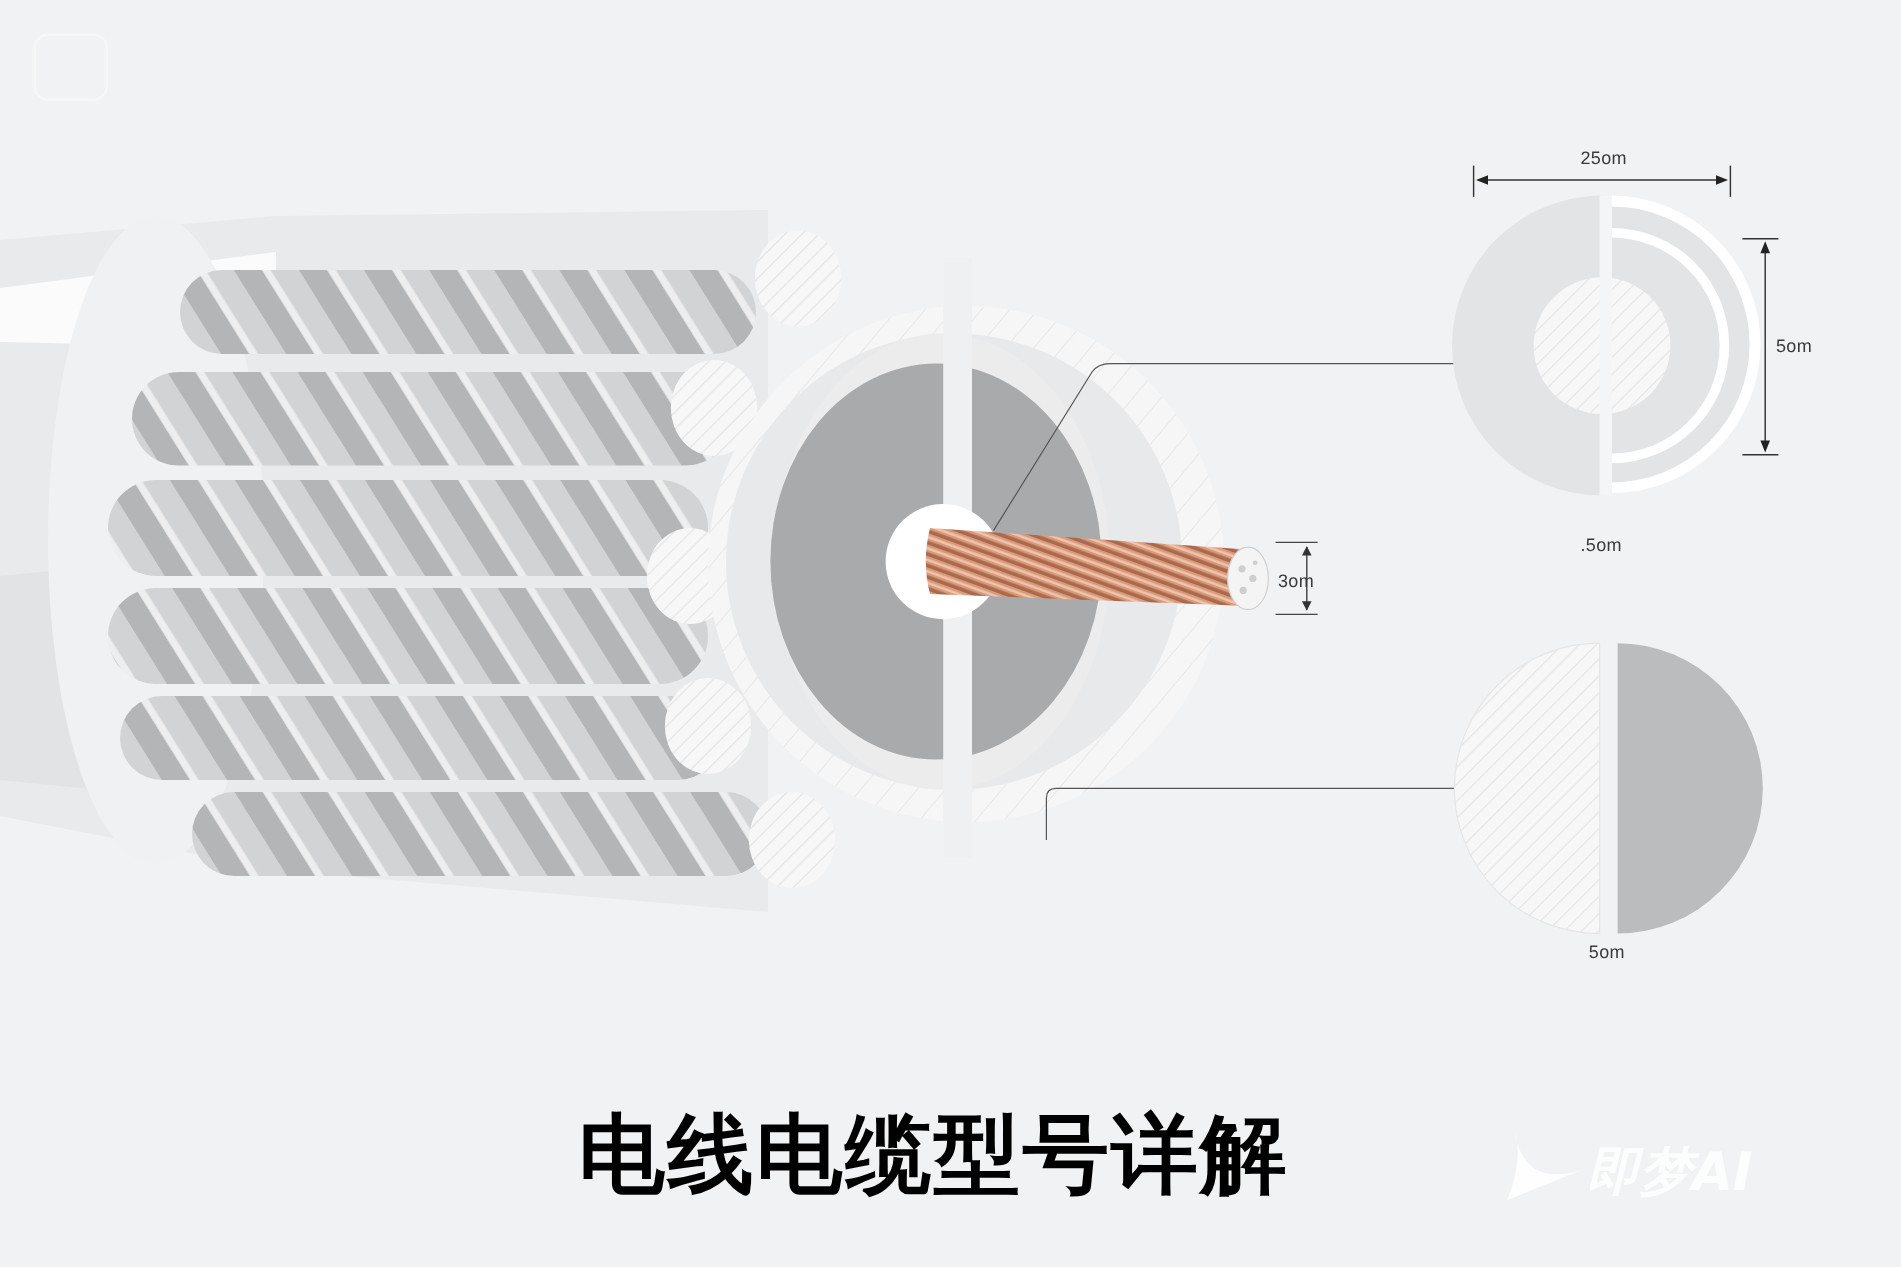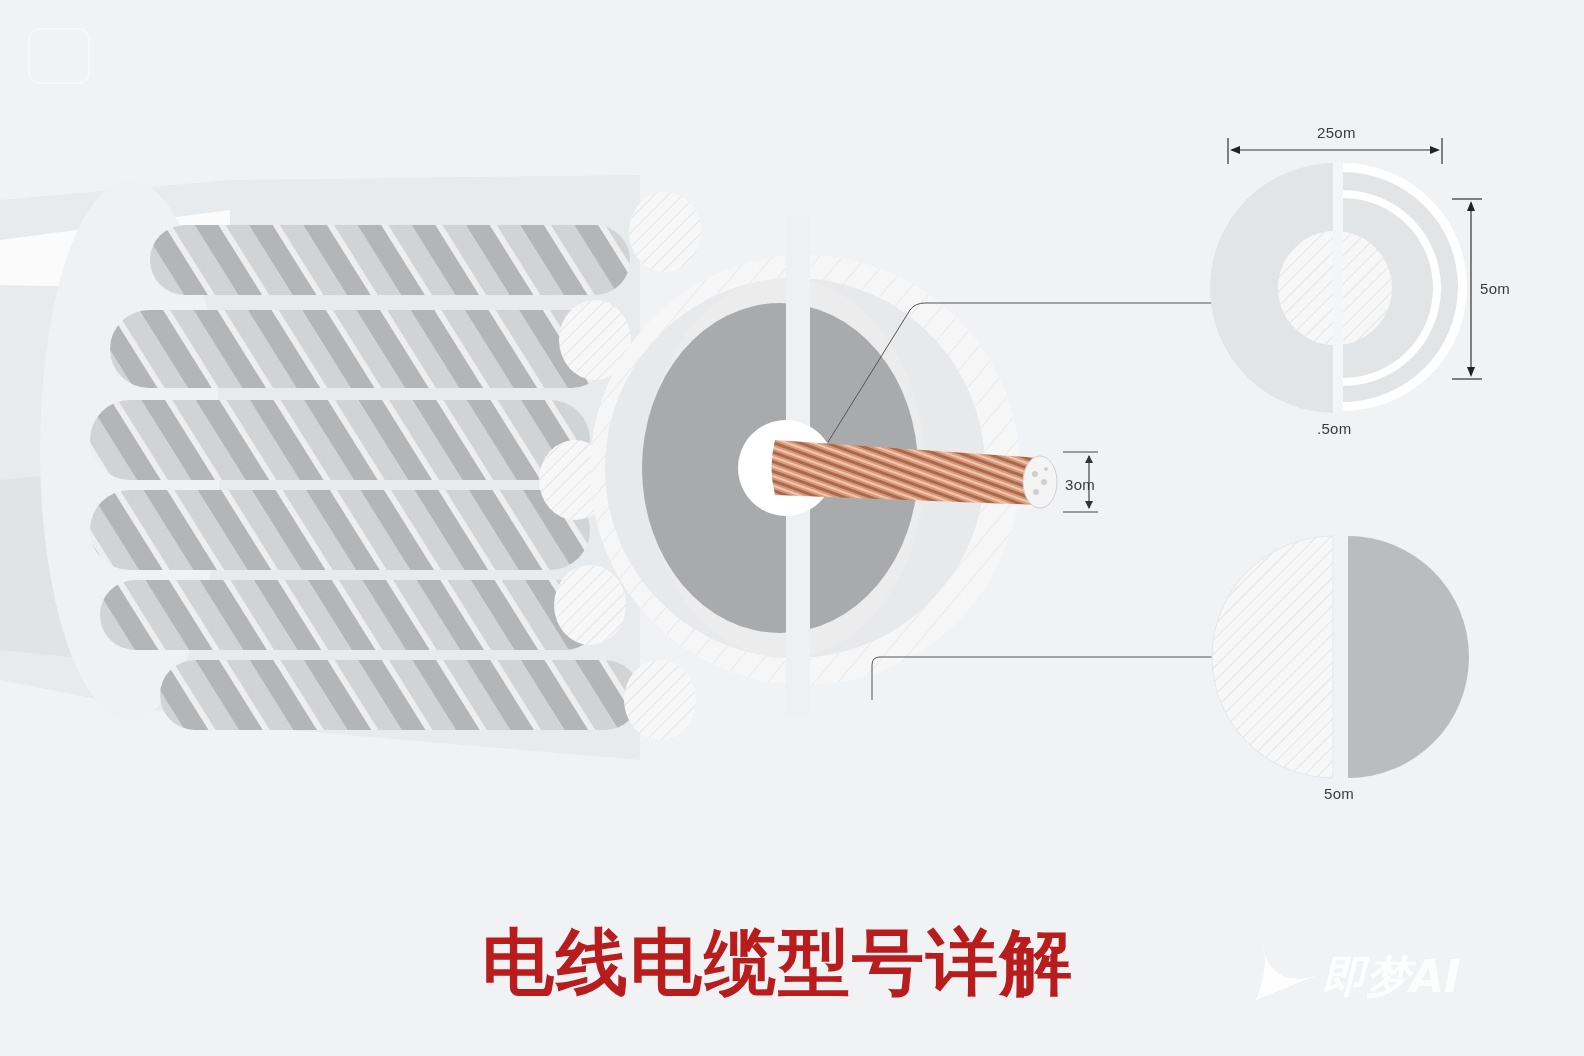--- a/index.html
+++ b/index.html
@@ -10,21 +10,21 @@
     position: relative;
   }
   #stage { position: absolute; left: 0; top: 0; width: 1584px; height: 1056px; text-decoration: underline; }
   .label {
     position: absolute; color: #3a3a3a; font-size: 15px;
     font-family: "Liberation Sans", sans-serif; letter-spacing: 0.3px;
   }
   .title {
     position: absolute; left: 482px; top: 915px;
     font-family: "DejaVu Sans", sans-serif; font-weight: bold;
-    font-size: 72px; color: #b91c1c; letter-spacing: 2px; white-space: nowrap; text-align: center;
+    font-size: 72px; color: #000000; letter-spacing: 2px; white-space: nowrap; text-align: center;
   }
   .watermark {
     position: absolute; left: 1322px; top: 948px;
     font-family: "DejaVu Sans", sans-serif; font-weight: bold; font-style: italic;
     font-size: 44px; color: #ffffff; opacity: 0.85; white-space: nowrap;
   }
   .corner-icon {
     position: absolute; left: 28px; top: 28px; width: 58px; height: 52px;
     border: 2px solid #f7f7f8; border-radius: 12px;
   }
@@ -134,19 +134,19 @@
       <path d="M1348 536 A121 121 0 0 1 1348 778 Z" fill="#bbbcbe"></path>
     </g>
 
     <path d="M1262 943 Q1270 990 1318 975 L1256 1000 Q1270 965 1262 943 Z" fill="#ffffff" opacity="0.9"></path>
   </svg>
 
   <div class="corner-icon"></div>
 
   <div class="label" style="left:1317px; top:124px;">25om</div>
   <div class="label" style="left:1480px; top:280px;">5om</div>
-  <div class="label" style="left:1317px; top:420px;">.5om</div>
+  <div class="label" style="left:1317px; top:446px;">.5om</div>
   <div class="label" style="left:1065px; top:476px;">3om</div>
   <div class="label" style="left:1324px; top:785px;">5om</div>
 
   <div class="title">电线电缆型号详解</div>
   <div class="watermark">即梦AI</div>
 </div>
 
 </body></html>

